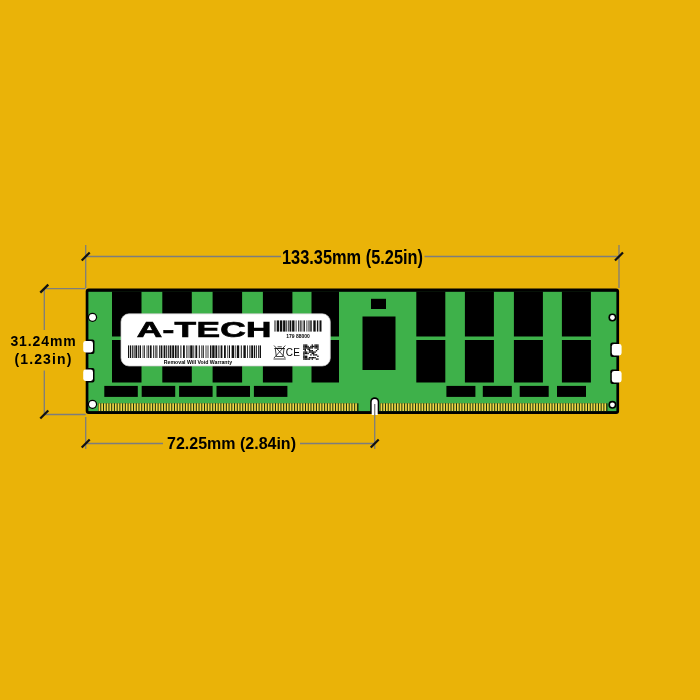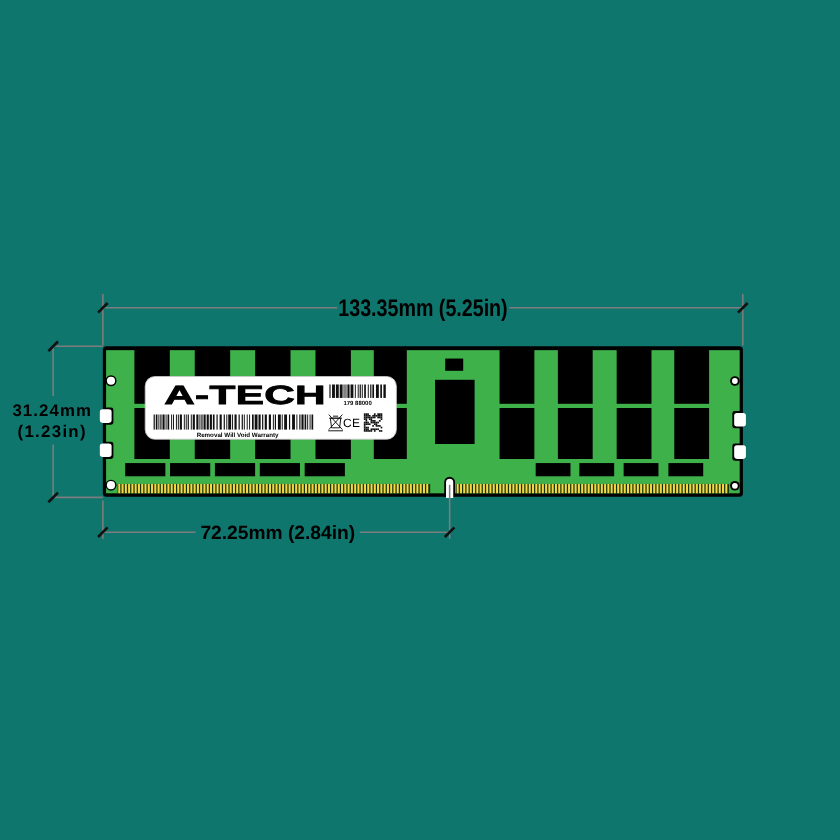--- a/index.html
+++ b/index.html
@@ -1,16 +1,16 @@
 <!DOCTYPE html>
 <html><head>
 <meta charset="utf-8">
 <style>
   html,body { margin:0; padding:0; background:#fff; }
-  .page { position:relative; width:700px; height:700px; background:#0f766e;
+  .page { position:relative; width:700px; height:700px; background:#eab308;
           font-family:"Liberation Sans", sans-serif; }
   svg { position:absolute; left:0; top:0; }
   text { font-family:"Liberation Sans", sans-serif; }
 </style>
 </head>
 <body>
 <div class="page">
 <svg width="700" height="700" viewBox="0 0 700 700">
 
 <line x1="85.7" y1="245" x2="85.7" y2="288" stroke="#7d7d7d" stroke-width="1.3"></line>

